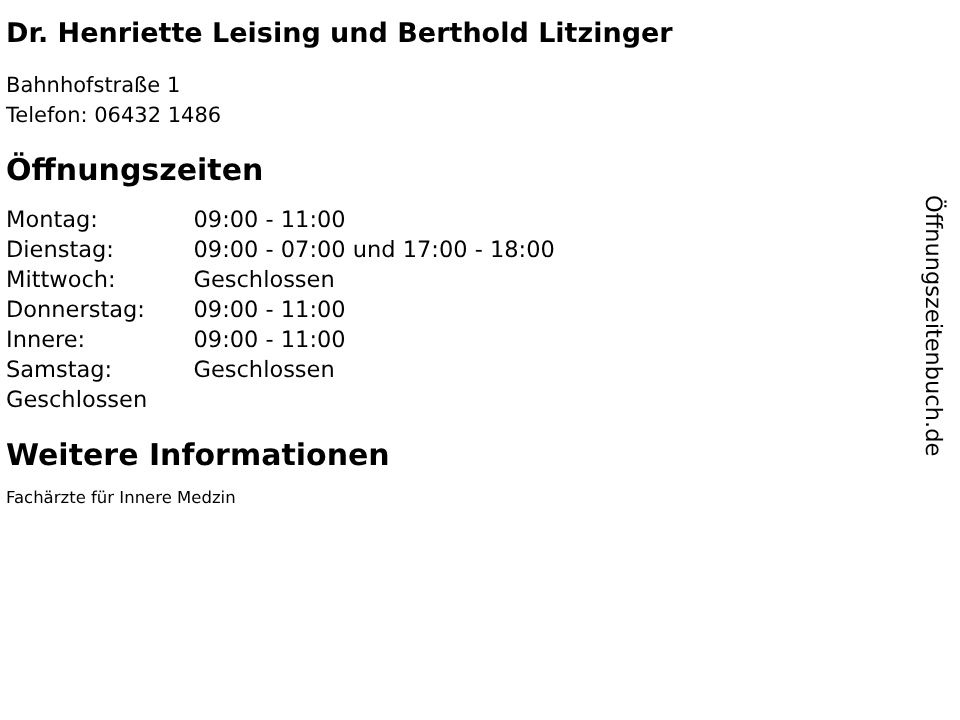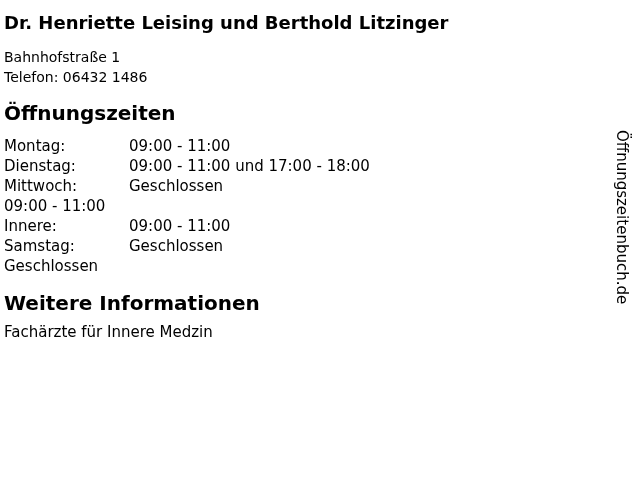--- a/index.html
+++ b/index.html
@@ -45,21 +45,21 @@
     align-items: flex-end;
   }
   .hours-day {
     width: 125px;
     flex: 0 0 125px;
   }
   .hours-time {
     flex: 1;
   }
   .info-text {
-    font-size: 15px;
+    font-size: 11px;
     line-height: 20px;
   }
   .watermark {
     position: absolute;
     top: 130px;
     right: 7px;
     writing-mode: vertical-rl;
     font-size: 15px;
     line-height: 22px;
     white-space: nowrap;
@@ -80,27 +80,28 @@
 
   <h2 class="section-heading">Öffnungszeiten</h2>
 
   <div class="hours-table">
     <div class="hours-row">
       <span class="hours-day">Montag:</span>
       <span class="hours-time">09:00 - 11:00</span>
     </div>
     <div class="hours-row">
       <span class="hours-day">Dienstag:</span>
-      <span class="hours-time">09:00 - 11:00 und 17:00 - 18:00</span>
+      <span class="hours-time">09:00 - 07:00 und 17:00 - 18:00</span>
     </div>
     <div class="hours-row">
       <span class="hours-day">Mittwoch:</span>
       <span class="hours-time">Geschlossen</span>
     </div>
     <div class="hours-row">
+      <span class="hours-day">Donnerstag:</span>
       <span class="hours-time">09:00 - 11:00</span>
     </div>
     <div class="hours-row">
       <span class="hours-day">Innere:</span>
       <span class="hours-time">09:00 - 11:00</span>
     </div>
     <div class="hours-row">
       <span class="hours-day">Samstag:</span>
       <span class="hours-time">Geschlossen</span>
     </div>

